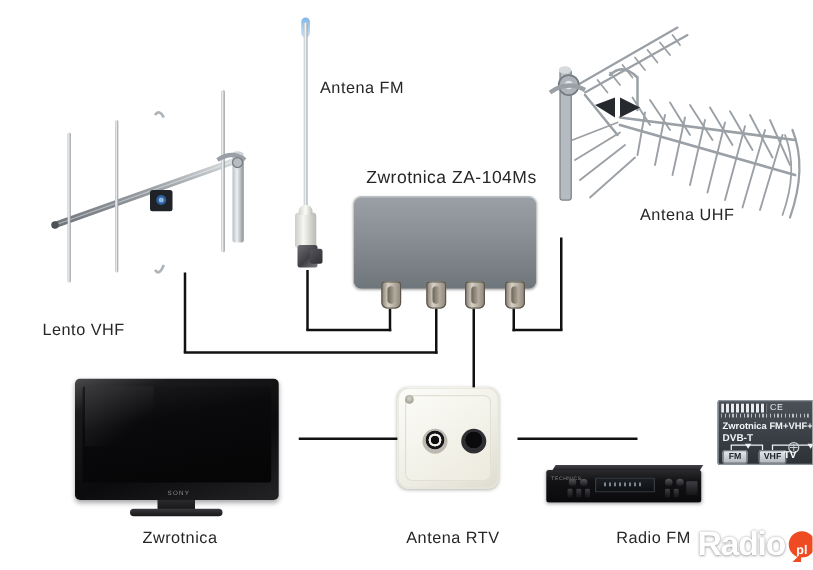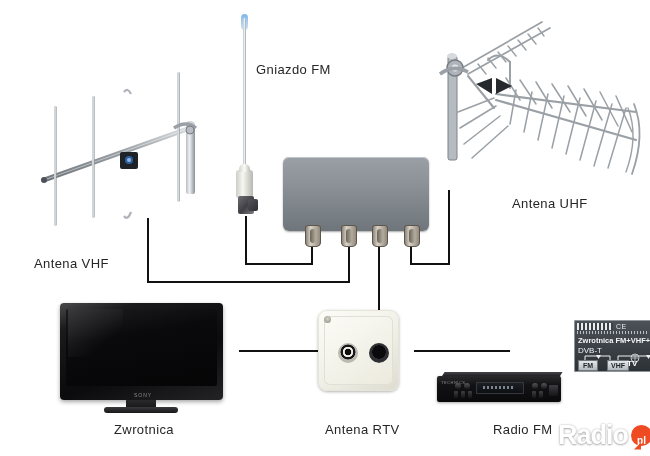--- a/index.html
+++ b/index.html
@@ -40,21 +40,21 @@
       box-shadow:inset 0 1px 0 #c2c7cc, 0 1px 2px rgba(0,0,0,.35);}
   .spl-label{position:absolute;left:291px;top:163px;width:130px;height:52px;border-radius:2px;
       background:linear-gradient(180deg,#4c5258,#3a4045 55%,#2c3136);
       box-shadow:inset 0 0 0 1px #8d949a;overflow:hidden;}
   .ce{position:absolute;left:42px;top:3px;color:#e9edf0;font-size:7px;letter-spacing:.5px;}
   .bars{position:absolute;left:3px;top:3px;width:36px;height:7px;
         background:repeating-linear-gradient(90deg,#e8ecef 0 2px,#3a4045 2px 4px);}
   .tinyline{position:absolute;left:3px;top:11px;width:70px;height:3px;
         background:repeating-linear-gradient(90deg,#b9c0c6 0 1px,transparent 1px 3px);}
   .sub1{position:absolute;left:4px;top:16px;color:#f2f5f7;font-size:7.5px;font-weight:bold;}
-  .sub2{position:absolute;left:4px;top:26px;color:#f2f5f7;font-size:8px;font-weight:normal;}
+  .sub2{position:absolute;left:4px;top:26px;color:#f2f5f7;font-size:8px;font-weight:bold;}
   .diag{position:absolute;left:6px;top:33px;width:118px;height:11px;}
   .band{position:absolute;top:40px;height:11px;border-radius:2px;
         background:linear-gradient(180deg,#e9edf0,#aeb5bb);
         color:#1c2126;font-size:7px;font-weight:bold;text-align:center;line-height:11px;
         box-shadow:inset 0 0 0 1px #6e757b;}
   .tvlab{position:absolute;top:39px;color:#fff;font-size:8px;font-weight:bold;}
   .conn{position:absolute;top:225px;width:16px;height:22px;border-radius:3px 3px 5px 5px;
         background:linear-gradient(90deg,#7e756a,#d8d2c6 35%,#8c8376);
         box-shadow:inset 0 0 0 1px #5c564d;}
   .conn:after{content:"";position:absolute;left:5px;top:4px;width:6px;height:14px;border-radius:3px;
@@ -118,21 +118,21 @@
 
 <div id="stage">
 
   <div class="abs">
     <div class="fm-tip"></div>
     <div class="fm-mast"></div>
     <div class="fm-body"></div>
     <div class="fm-brk"></div>
     <div class="fm-brk2"></div>
   </div>
-  <div class="cap" style="left:256px;top:62px;">Gniazdo FM</div>
+  <div class="cap" style="left:256px;top:62px;">Antena FM</div>
 
   <svg class="vhf" viewBox="0 0 172 180">
     <defs>
       <linearGradient id="rod" x1="0" y1="0" x2="0" y2="1">
         <stop offset="0%" stop-color="#d9dde0"></stop>
           <stop offset="45%" stop-color="#9aa0a5"></stop>
         <stop offset="100%" stop-color="#6f757a"></stop>
       </linearGradient>
       <linearGradient id="rodv" x1="0" y1="0" x2="1" y2="0">
         <stop offset="0%" stop-color="#b8bec3"></stop>
@@ -157,21 +157,21 @@
     <circle cx="91" cy="94" r="2" fill="#8fb7de"></circle>
 
     <rect x="139" y="6" width="2.8" height="130" rx="1.4" fill="url(#rodv)"></rect>
 
     <rect x="148" y="58" width="9" height="70" rx="2" fill="url(#rodv)"></rect>
     <ellipse cx="152" cy="58" rx="5" ry="3" fill="#cfd4d8"></ellipse>
     <path d="M136,62 q12,-8 22,0" stroke="#9aa0a5" stroke-width="3.5" fill="none"></path>
     <circle cx="152" cy="64" r="4" fill="#b6bcc1" stroke="#777d82" stroke-width="1"></circle>
     <circle cx="6" cy="114" r="3" fill="#4c5257"></circle>
   </svg>
-  <div class="cap" style="left:34px;top:256px;">Antena VHF</div>
+  <div class="cap" style="left:34px;top:256px;">Lento VHF</div>
 
   <svg class="uhf" viewBox="0 0 226 164">
     <g stroke="#9aa0a5" stroke-width="1.7" fill="none" stroke-linecap="round">
 
       <path d="M38,52 L118,6"></path>
       <path d="M44,58 L126,12"></path>
       <g stroke-width="1.4">
         <path d="M54,48 L62,58"></path>
           <path d="M64,42 L72,52"></path>
           <path d="M74,36 L82,46"></path>
@@ -221,22 +221,23 @@
 
     <path d="M52,68 L68,62 L68,78 Z" fill="#26292e"></path>
     <path d="M72,62 L88,70 L72,78 Z" fill="#26292e"></path>
 
     <rect x="24" y="40" width="9" height="104" rx="2" fill="#b5bbc0" stroke="#7d8388" stroke-width="1"></rect>
     <ellipse cx="28" cy="40" rx="5" ry="3" fill="#d6dadd"></ellipse>
     <circle cx="31" cy="52" r="8" fill="#aeb4b9" stroke="#767c81" stroke-width="1.4"></circle>
     <circle cx="31" cy="52" r="3.4" fill="#e3e7ea"></circle>
     <path d="M16,58 q14,-10 28,-2" stroke="#9aa0a5" stroke-width="3.6" fill="none"></path>
   </svg>
-  <div class="cap" style="left:512px;top:164px;margin-top:32px;">Antena UHF</div>
-
+  <div class="cap" style="left:512px;top:164px;">Antena UHF</div>
+
+  <div class="cap" style="left:293px;top:133px;font-size:14px;">Zwrotnica ZA-104Ms</div>
 
   <div class="spl-shell">
     <div class="spl-label">
       <div class="bars"></div>
       <div class="ce">CE</div>
 
       <div class="tinyline"></div>
       <div class="sub1">Zwrotnica FM+VHF+UHF</div>
       <div class="sub2">DVB-T</div>
 

